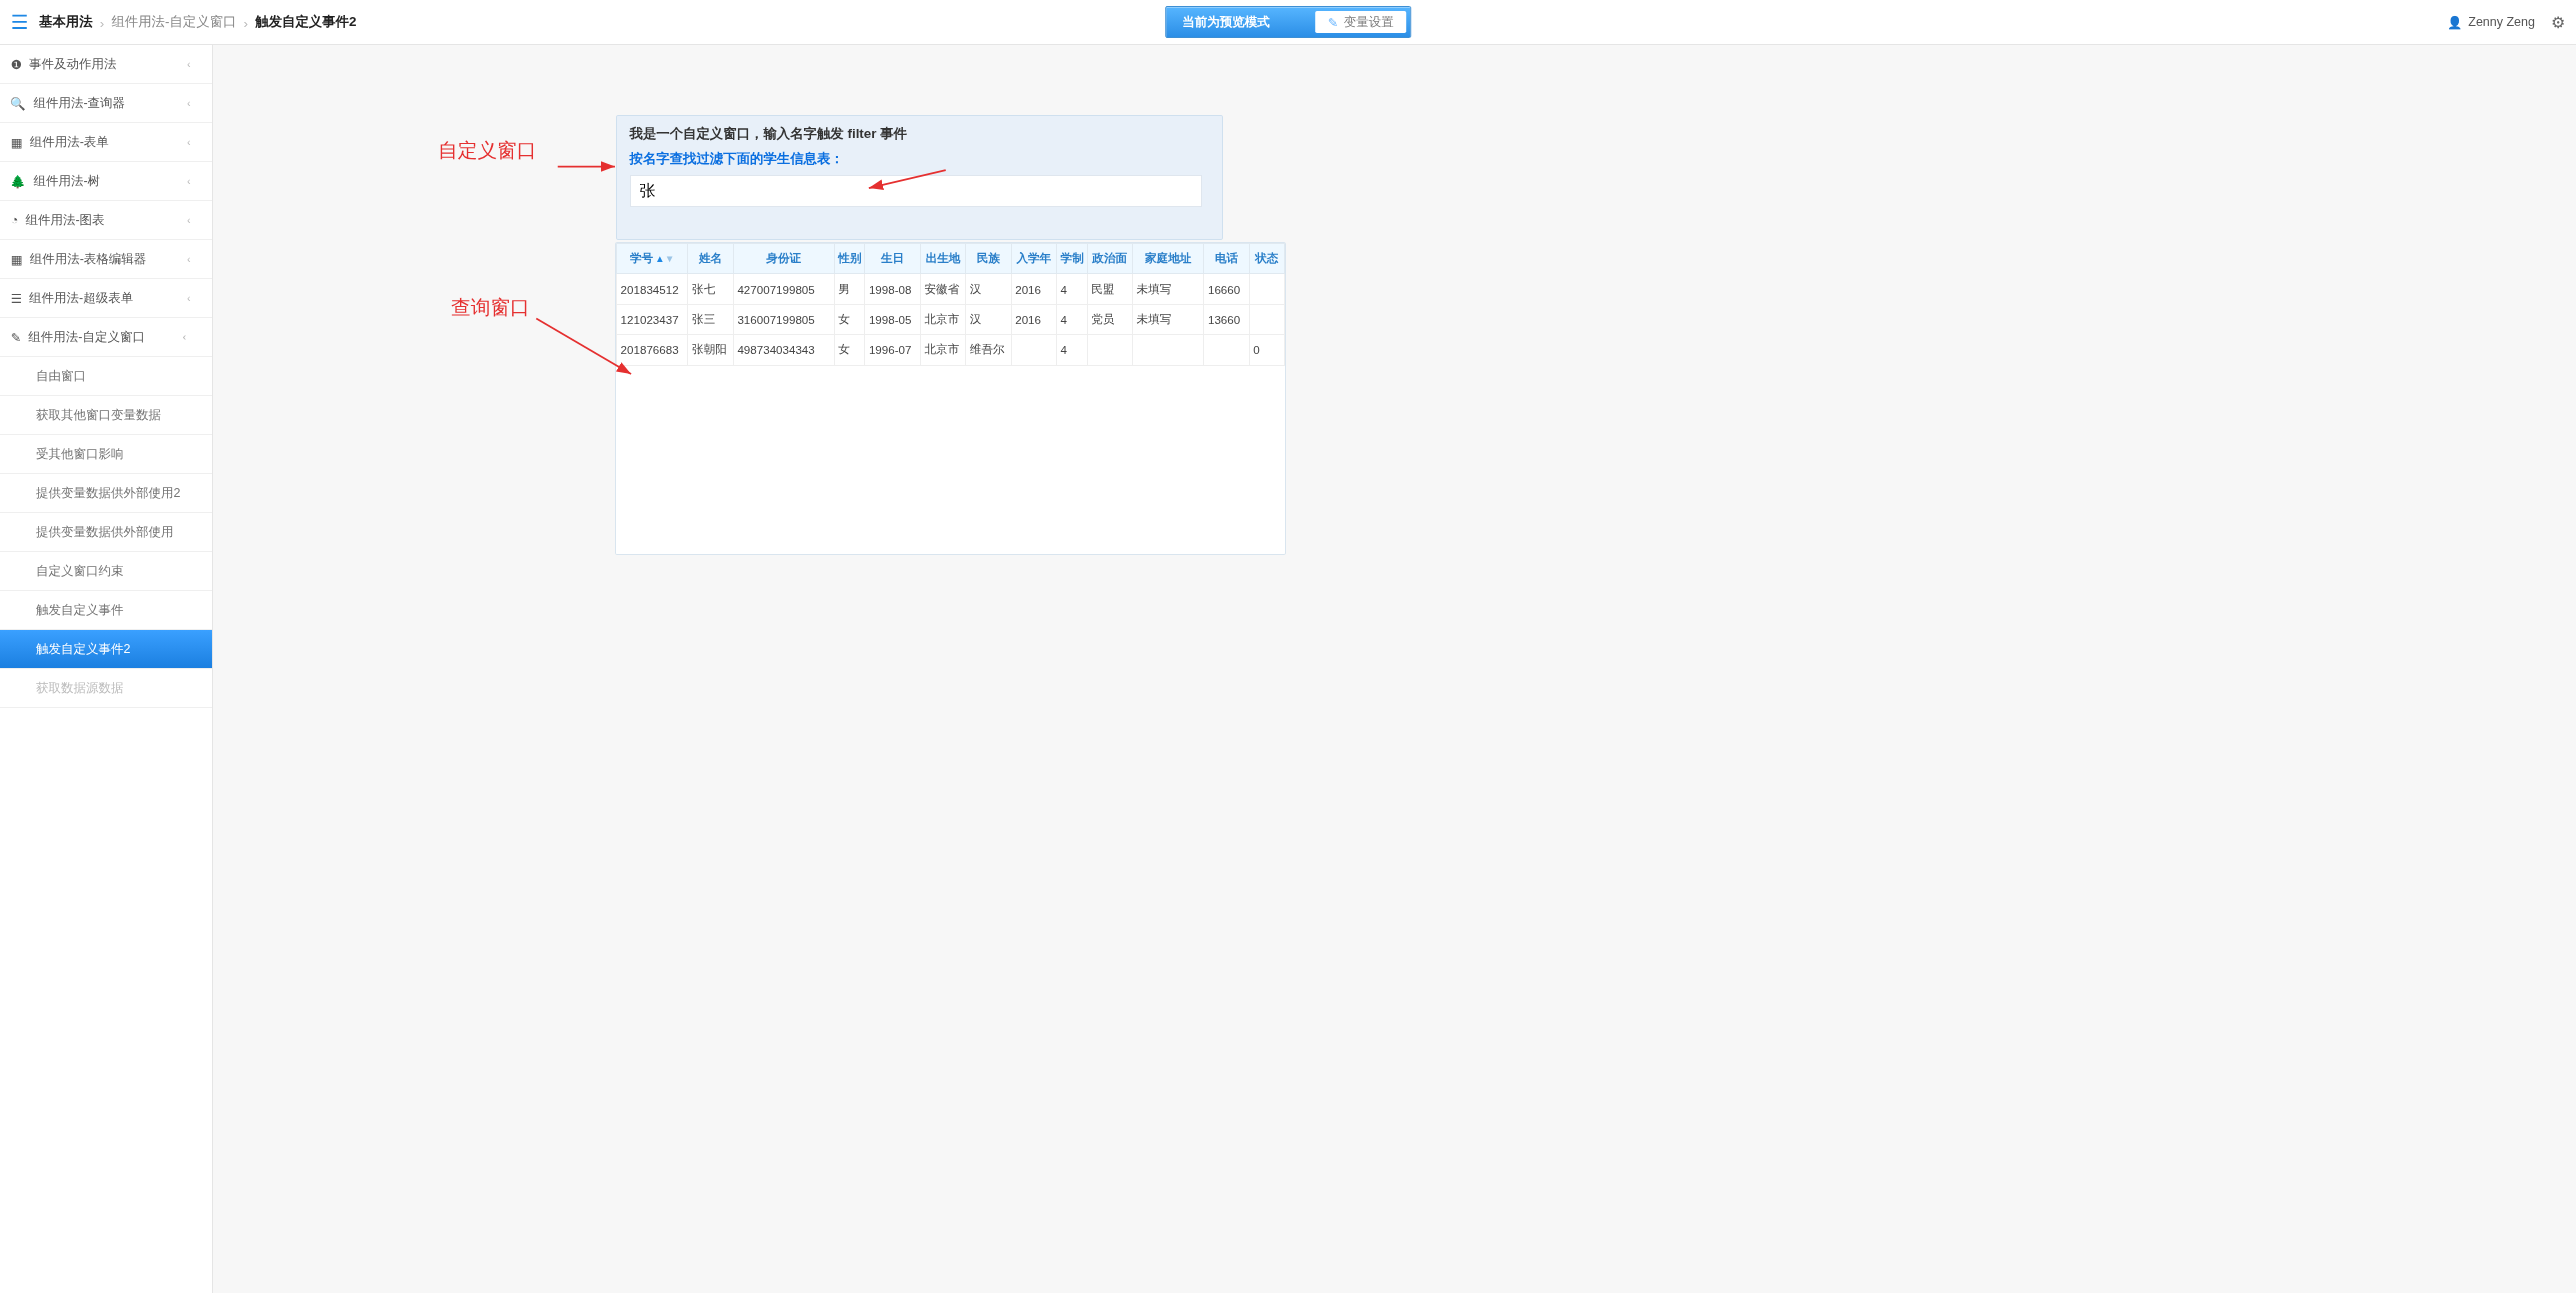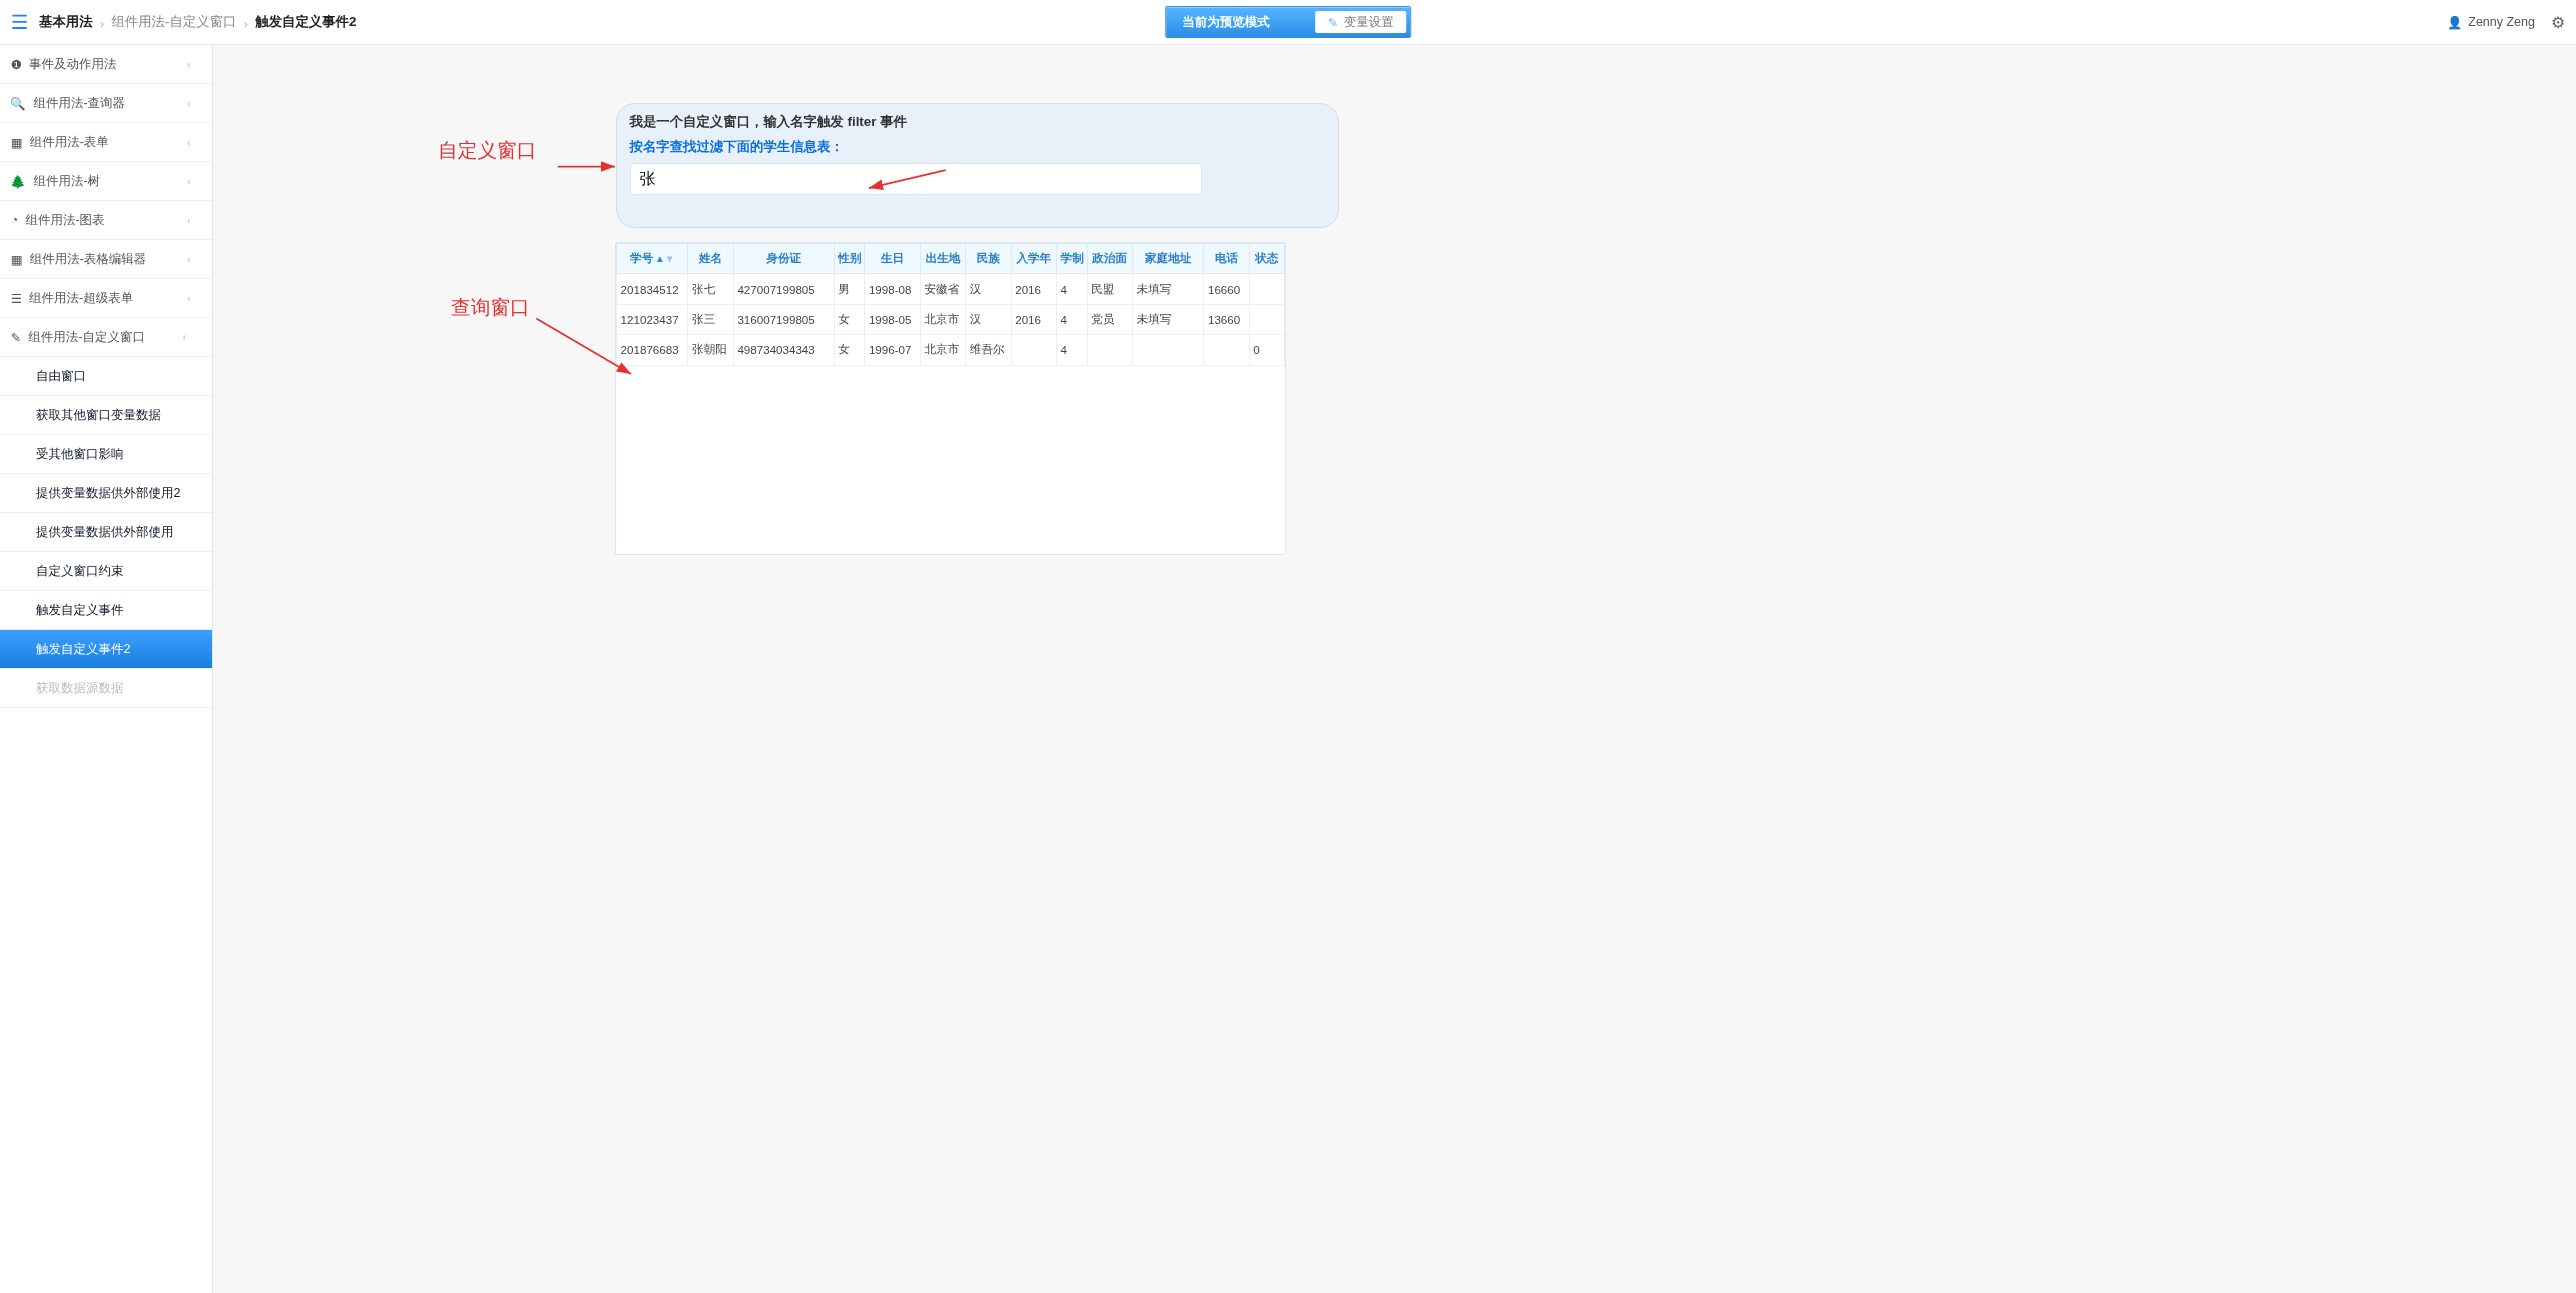--- a/index.html
+++ b/index.html
@@ -119,21 +119,21 @@
   .side-item.open .chev { transform: rotate(90deg); }
 
   .side-sub {
     display: flex;
     align-items: center;
     height: 39px;
     padding-left: 36px;
     border-bottom: 0.9px solid #efefef;
     cursor: pointer;
     font-size: 12.5px;
-    color: #0f172a;
+    color: #737373;
   }
   .side-sub.active {
     background: linear-gradient(#3aa0ff, #1b7fe0);
     color: #fff;
   }
   .side-sub.faded { color: #bbb; }
 
   
   .main {
     flex: 1;
@@ -148,22 +148,22 @@
   }
 
   
   .pane {
     position: absolute;
     background: #e8f0f9;
     border: 0.9px solid #cfe0ef;
     border-radius: 1.8px;
   }
   .pane1 {
-    left: 403px; top: 58px;
-    width: 723px; height: 125px; border-radius: 19px;
+    left: 403px; top: 70px;
+    width: 607px; height: 125px;
   }
   .pane-title {
     font-weight: 700;
     color: #333;
     padding: 9px 12.5px 5.4px;
     font-size: 13.4px;
   }
   .filter-label {
     color: #0b6fe0;
     font-weight: 700;

